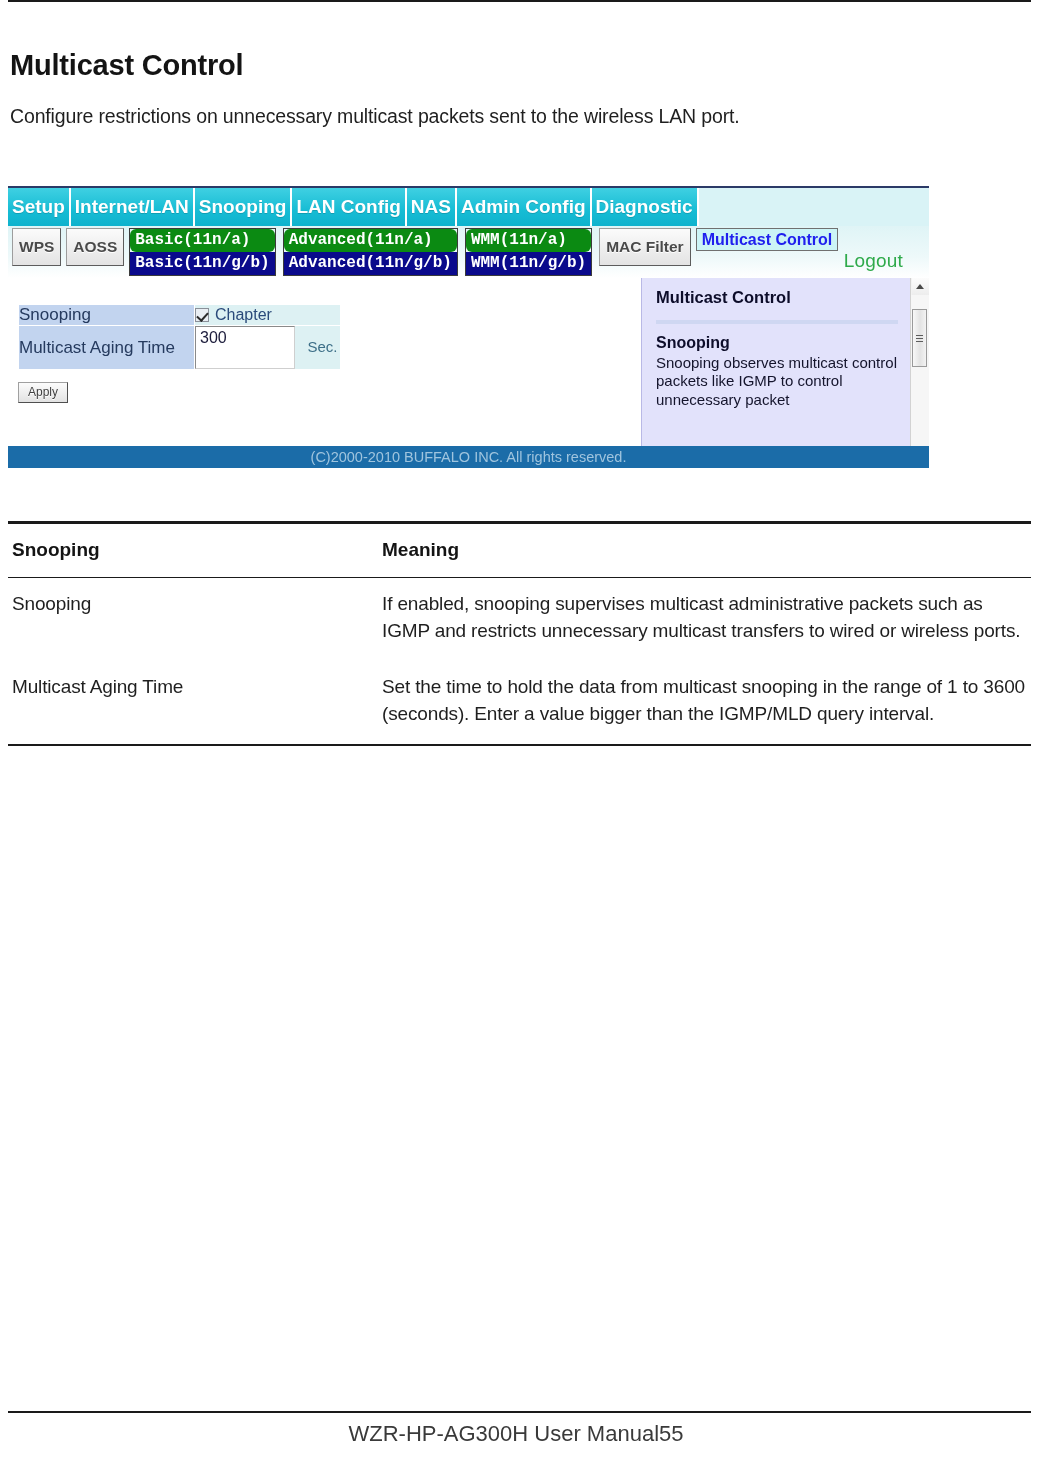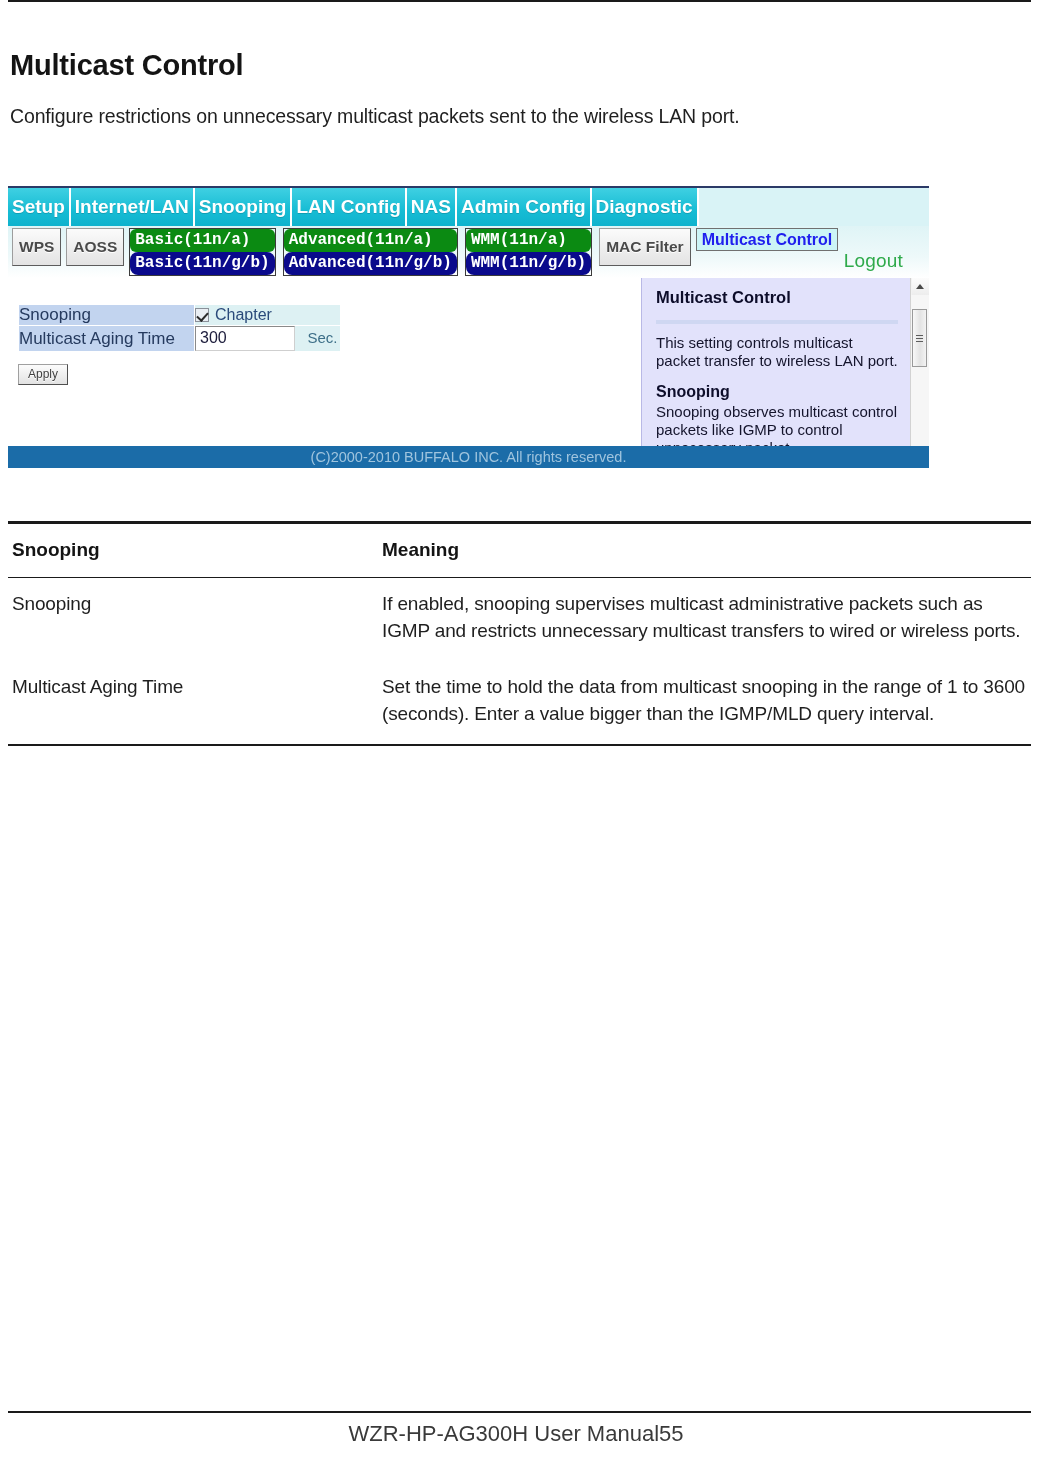--- a/index.html
+++ b/index.html
@@ -70,21 +70,21 @@
     display:flex; align-items:center; white-space:nowrap;
     text-shadow:0 1px 0 #ffffff;
   }
   .bandgrp { margin-right:7px; border:1px solid #3b3b3b; }
   .band {
     font-size:16px; font-weight:bold; color:#ffffff;
     padding:1px 5px 2px; white-space:nowrap; line-height:20px;
     font-family:"Liberation Mono", monospace;
   }
   .band.a  { background:#0b8a12;border-radius:6px; }
-  .band.gb { background:#0a0a8c;border-radius:8px; }
+  .band.gb { background:#0a0a8c; }
 
   .btn-macfilter { }
   .tab-multicast {
     background:#ccf4f6; color:#2020ee; font-weight:bold; font-size:16px;
     border:1px solid #707070; padding:2px 5px 2px; height:23px;
     display:flex; align-items:center; white-space:nowrap;
   }
   .logout {
     position:absolute; right:26px; top:24px;
     color:#2faa4b; font-size:19px; letter-spacing:.2px;
@@ -111,21 +111,21 @@
   }
   .cb::after {
     content:""; position:absolute; left:3px; top:1px;
     width:5px; height:9px; border:solid #2b2b2b; border-width:0 2px 2px 0;
     transform:rotate(42deg);
   }
   .cb-label { color:#2a4a7a; font-size:16px; }
   .txtbox {
     display:inline-block; background:#ffffff; border:1px solid #8a8a8a;
     border-right-color:#cfcfcf; border-bottom-color:#cfcfcf;
-    width:100px; padding:2px 4px 3px; font-size:16px; color:#1b1b3a;
+    width:100px; padding:2px 4px 21px; font-size:16px; color:#1b1b3a;
     vertical-align:middle;
   }
   .unit { color:#3d6f88; font-size:15px; margin-left:8px; }
   .apply-btn {
     margin-top:12px; display:inline-flex; align-items:center;
     background:linear-gradient(#fcfcfc,#e2e2e2);
     border:1px solid #a0a0a0; border-right-color:#4f4f4f; border-bottom-color:#4f4f4f;
     color:#3f3f3f; font-size:12px; padding:2px 9px 3px;
     text-shadow:0 1px 0 #ffffff;
   }
@@ -257,21 +257,20 @@
           </tr>
         </tbody>
           </table>
         <div class="apply-btn">Apply</div>
       </div>
 
       <div class="help">
         <div class="help-inner">
           <h4>Multicast Control</h4>
           <div class="sep"></div>
-          <p>This setting controls multicast packet transfer to wireless LAN port.</p>
           <h5>Snooping</h5>
           <p>Snooping observes multicast control packets like IGMP to control unnecessary packet</p>
         </div>
         <div class="sb">
           <div class="sb-arrow up">
               <i></i>
             </div>
           <div class="sb-track">
             <div class="sb-thumb">
               <span class="sb-grip">

